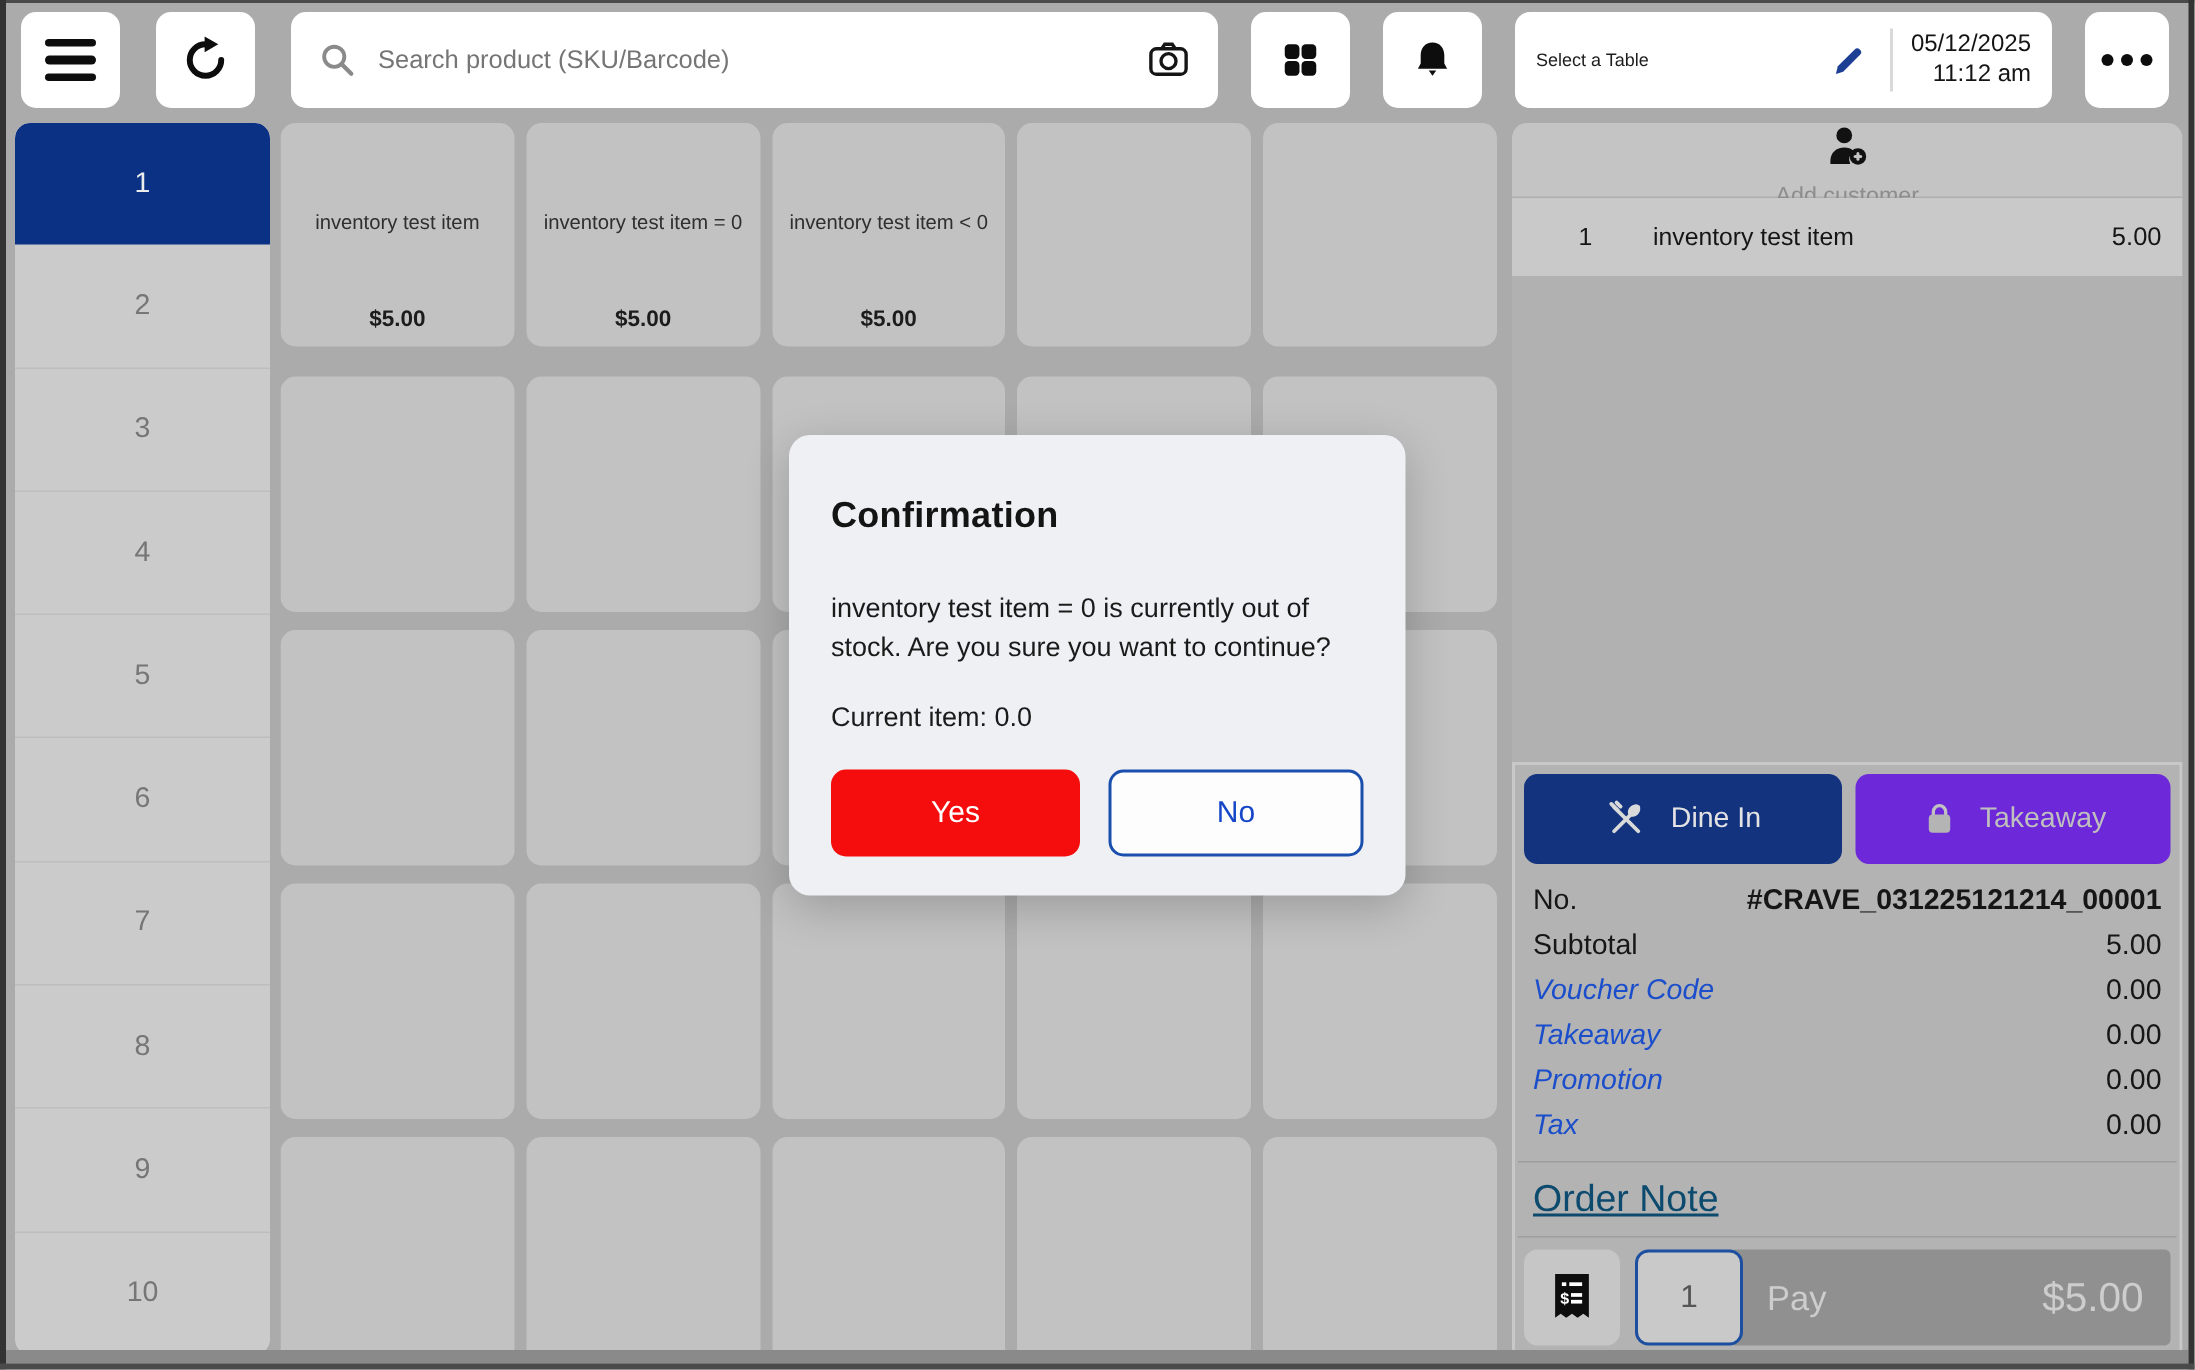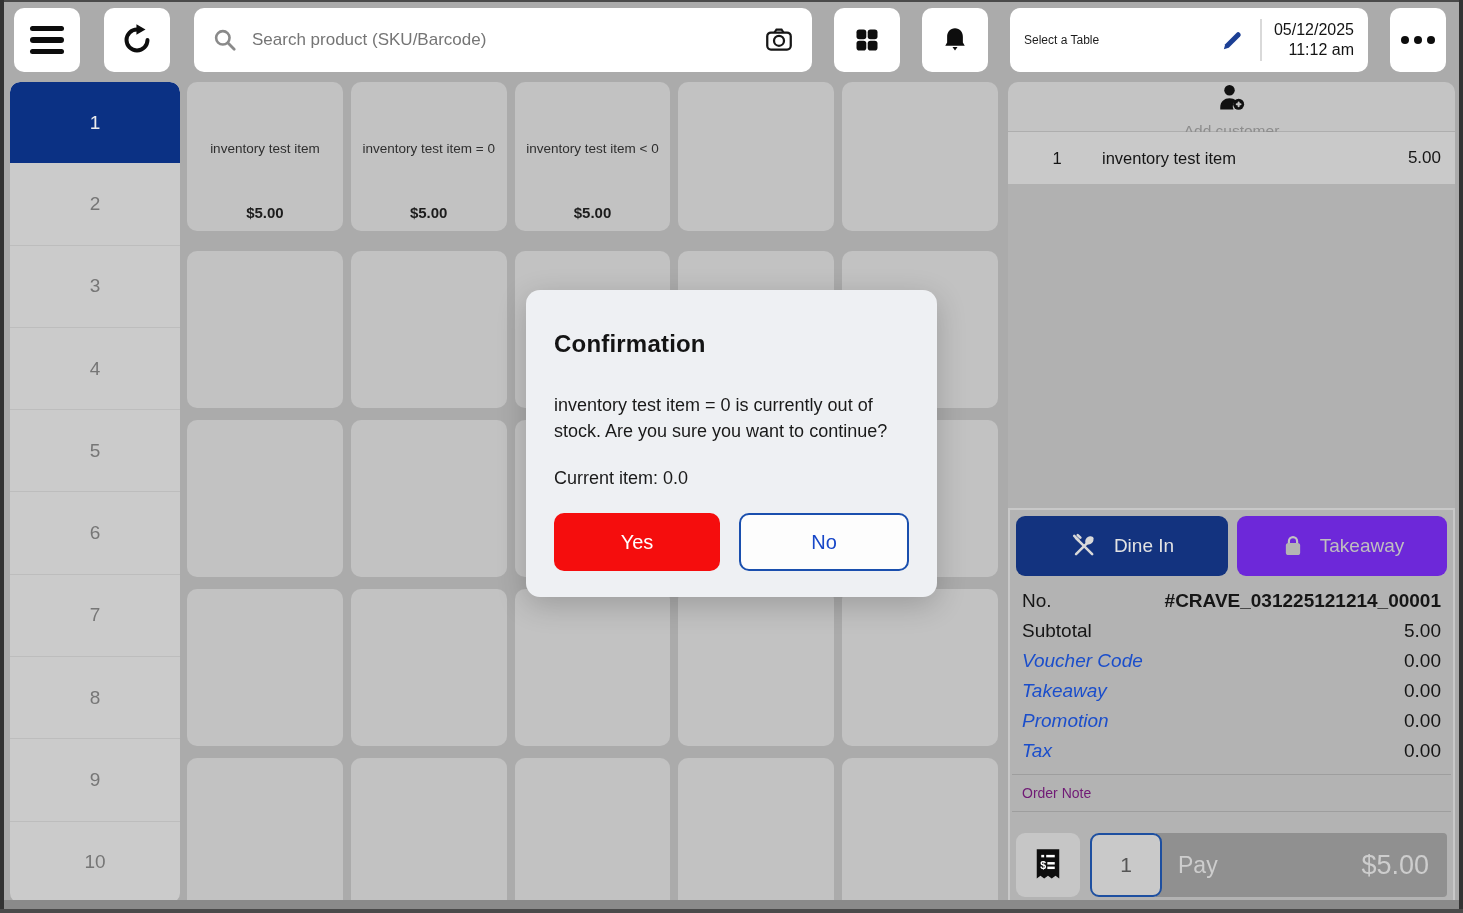--- a/index.html
+++ b/index.html
@@ -73,21 +73,21 @@
   .btn-dinein { flex:0 0 212px; background:#13337f; border-radius:9px; color:#e3e3e3; font-size:19px;
                 display:flex; align-items:center; justify-content:center; gap:16px; }
   .btn-takeaway { flex:1; background:#6d28d9; border-radius:9px; color:#bfbfbf; font-size:19px;
                   display:flex; align-items:center; justify-content:center; gap:14px; }
 
   .summary { margin:10px 12px 0 12px; }
   .sum-row { display:flex; justify-content:space-between; height:30px; align-items:center; font-size:19px; color:#161616; }
   .sum-row .lab.link { color:#1b4ecb;font-style:italic; }
   .sum-row .val.bold { font-weight:700; }
   .hdiv { height:1px; background:#9e9e9e; margin:8px 2px 0 2px; }
-  .order-note { margin:10px 12px; font-size:14px; color:#701a75; }
+  .order-note { margin:10px 12px; font-size:25px; color:#0c4a6e;text-decoration:underline; }
 
   .pay-bar { position:absolute; left:6px; right:6px; bottom:6px; height:64px; display:flex; gap:10px; }
   .btn-receipt { width:64px; background:#c6c6c6; border-radius:9px; display:flex; align-items:center; justify-content:center; }
   .pay-group { flex:1; display:flex; }
   .qty-box { width:72px; background:#c9c9c9; border:2px solid #1d4fa0; border-radius:9px;
              display:flex; align-items:center; justify-content:center; font-size:21px; color:#555;
              position:relative; z-index:2; }
   .btn-pay { flex:1; background:#909090; margin-left:-6px; border-radius:0 4px 4px 0; display:flex;
              align-items:center; justify-content:space-between; padding:0 18px 0 22px; color:#cdcdcd; }
   .btn-pay .pay-lbl { font-size:23px; }

